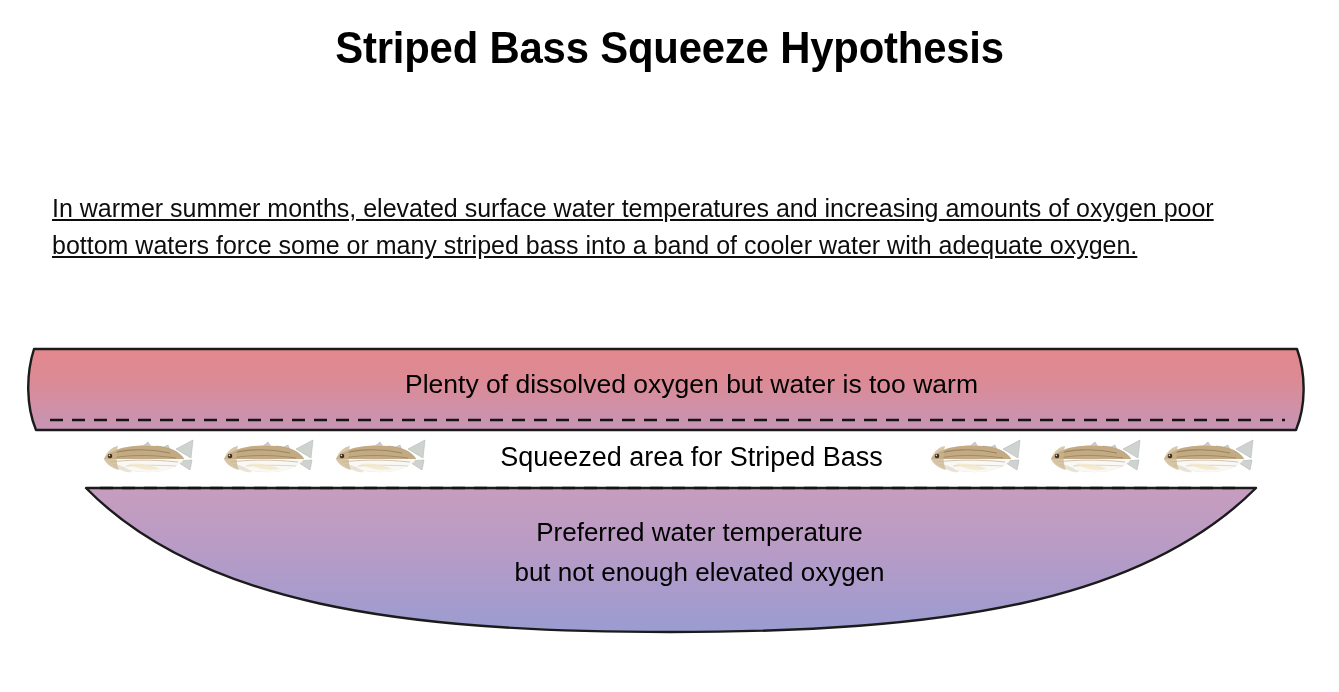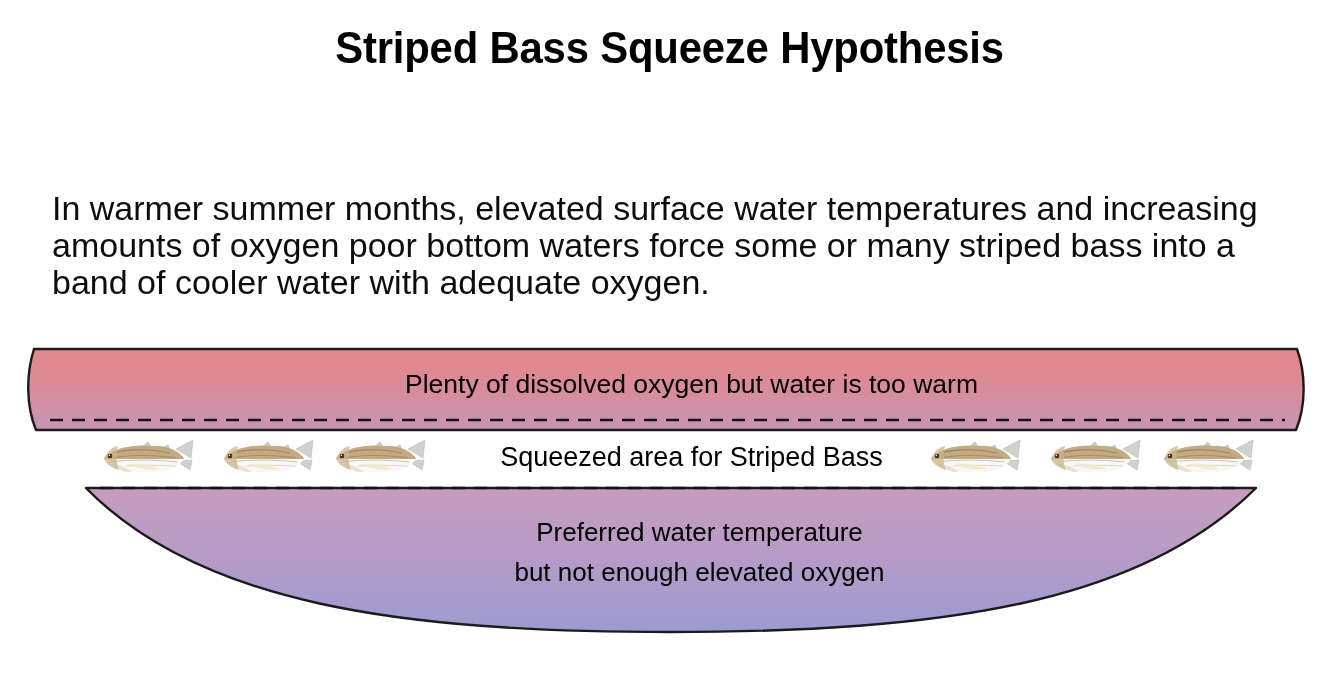--- a/index.html
+++ b/index.html
@@ -33,24 +33,25 @@
     transform-origin: 50% 50%;
     white-space: nowrap;
   }
 
   
   #intro-paragraph {
     position: absolute;
     left: 52px;
     top: 190px;
     width: 1242px;
-    font-size: 34px;
+    font-size: 25px;
     line-height: 37px;
     color: #0d0d0d;
     text-align: left;
+    text-decoration: underline;
   }
 
   
   #squeeze-diagram {
     position: absolute;
     left: 0;
     top: 336px;
     width: 1339px;
     height: 310px;
   }

